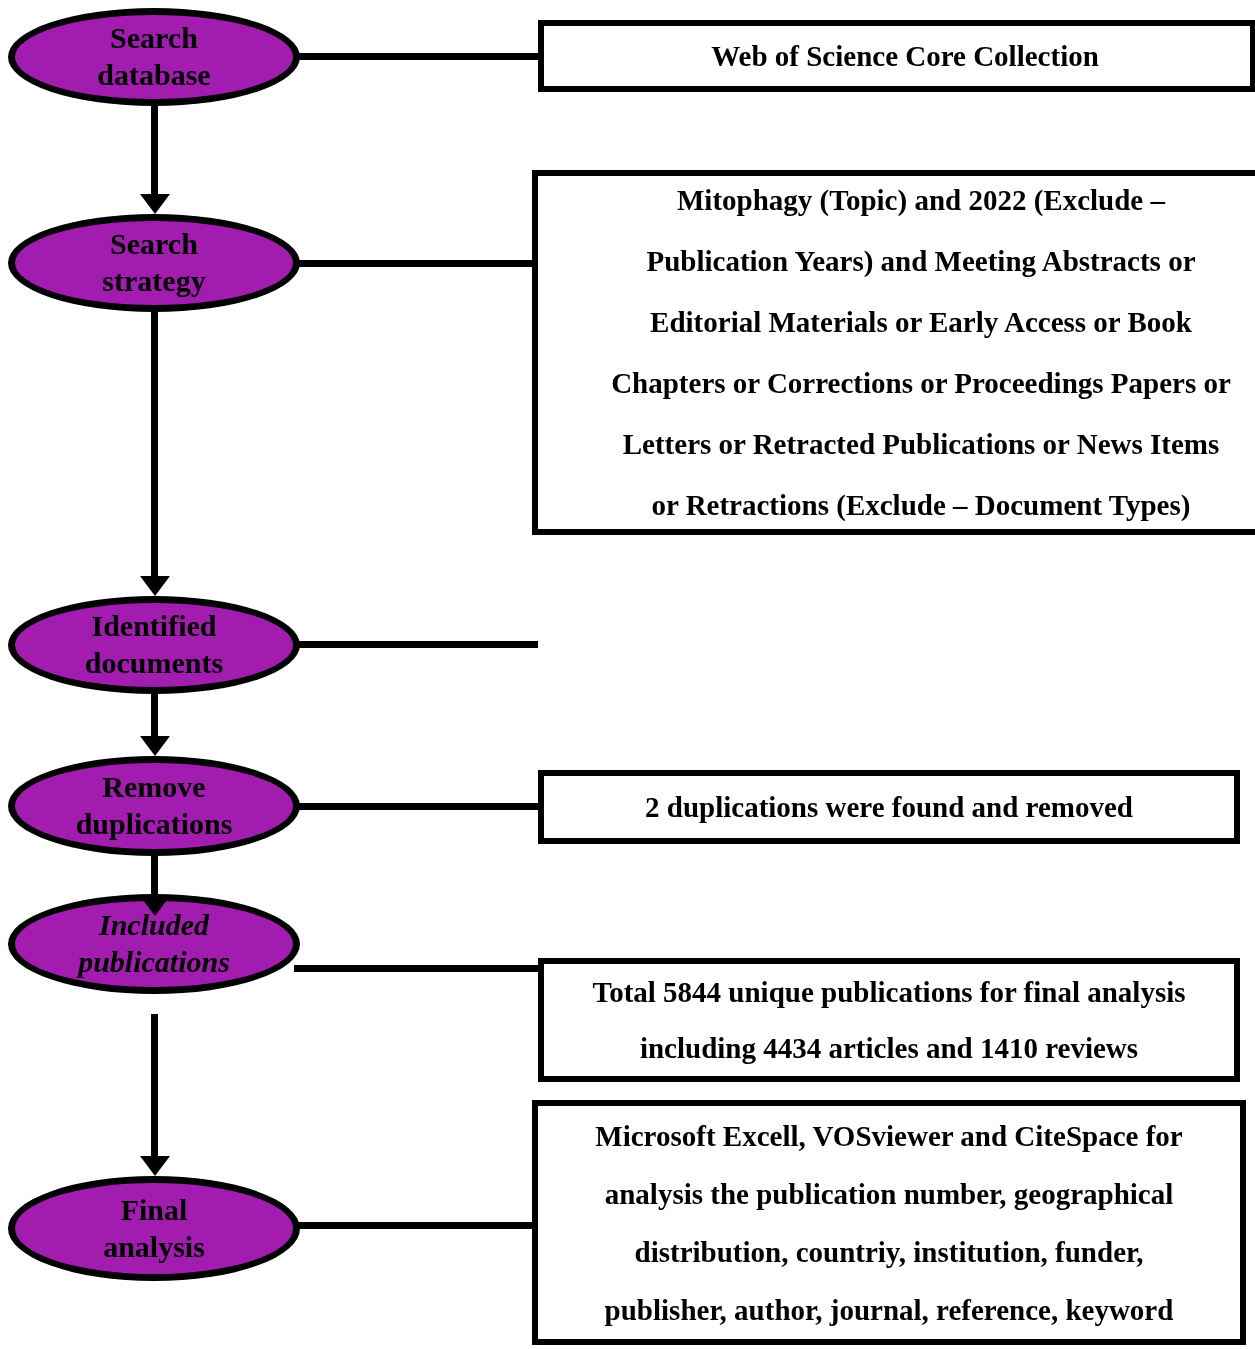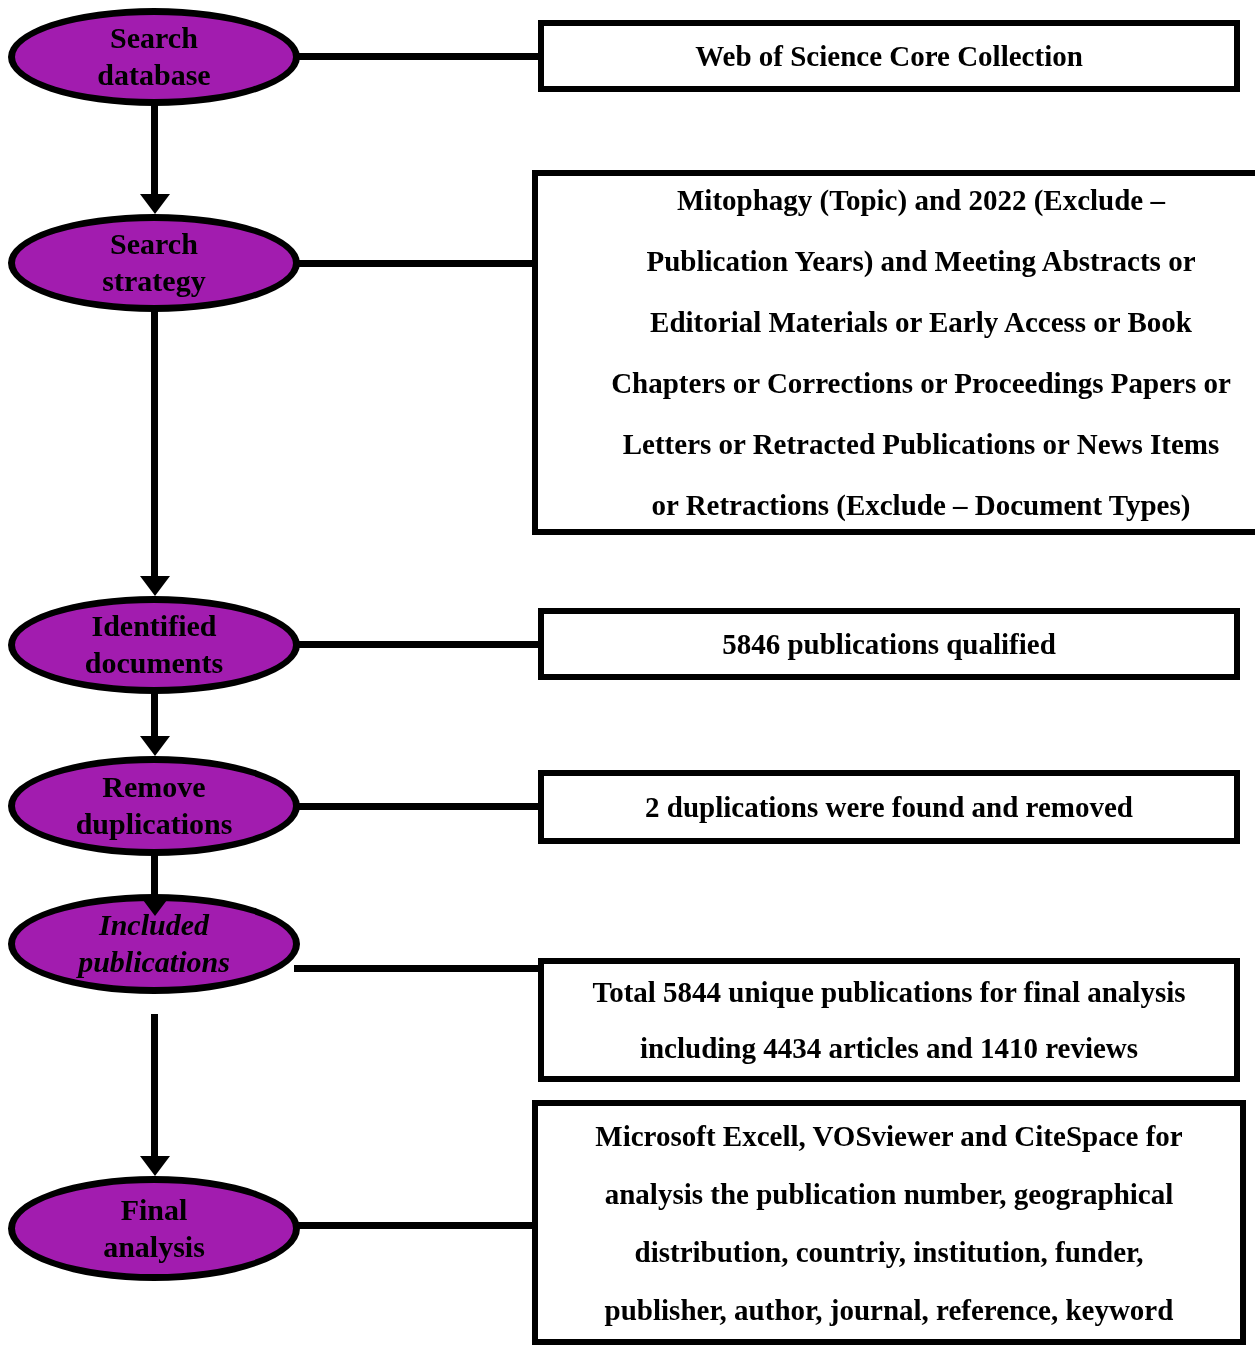--- a/index.html
+++ b/index.html
@@ -41,21 +41,21 @@
     position: absolute;
     border: 6px solid #000;
     background: #fff;
     display: flex;
     align-items: center;
     justify-content: center;
     text-align: center;
     white-space: pre-line;
     font-size: 29px;
   }
-  .b1 { left: 538px; top: 20px;   width: 690px; height: 60px;  line-height: 40px; }
+  .b1 { left: 538px; top: 20px;   width: 690px; height: 60px;  line-height: 40px; padding-left: 16px; }
   .b2 { left: 532px; top: 170px;  width: 702px; height: 353px; line-height: 61px; padding-left: 32px; }
   .b3 { left: 538px; top: 608px;  width: 690px; height: 60px;  line-height: 40px; }
   .b4 { left: 538px; top: 770px;  width: 690px; height: 62px;  line-height: 40px; }
   .b5 { left: 538px; top: 958px;  width: 690px; height: 112px; line-height: 56px; }
   .b6 { left: 532px; top: 1100px; width: 702px; height: 233px; line-height: 58px; }
 
   
   .connector { position: absolute; height: 7px; background: #000; }
   .c1 { left: 294px; top: 53px;   width: 244px; }
   .c2 { left: 294px; top: 260px;  width: 238px; }
@@ -98,21 +98,20 @@
   <div class="ellipse e6">Final
 analysis</div>
 
   <div class="box b1">Web of Science Core Collection</div>
   <div class="box b2">Mitophagy (Topic) and 2022 (Exclude –
 Publication Years) and Meeting Abstracts or
 Editorial Materials or Early Access or Book
 Chapters or Corrections or Proceedings Papers or
 Letters or Retracted Publications or News Items
 or Retractions (Exclude – Document Types)</div>
-  <div class="box b3">5846 publications qualified</div>
   <div class="box b4">2 duplications were found and removed</div>
   <div class="box b5">Total 5844 unique publications for final analysis
 including 4434 articles and 1410 reviews</div>
   <div class="box b6">Microsoft Excell, VOSviewer and CiteSpace for
 analysis the publication number, geographical
 distribution, countriy, institution, funder,
 publisher, author, journal, reference, keyword</div>
 
   <div class="connector c1"></div>
   <div class="connector c2"></div>

